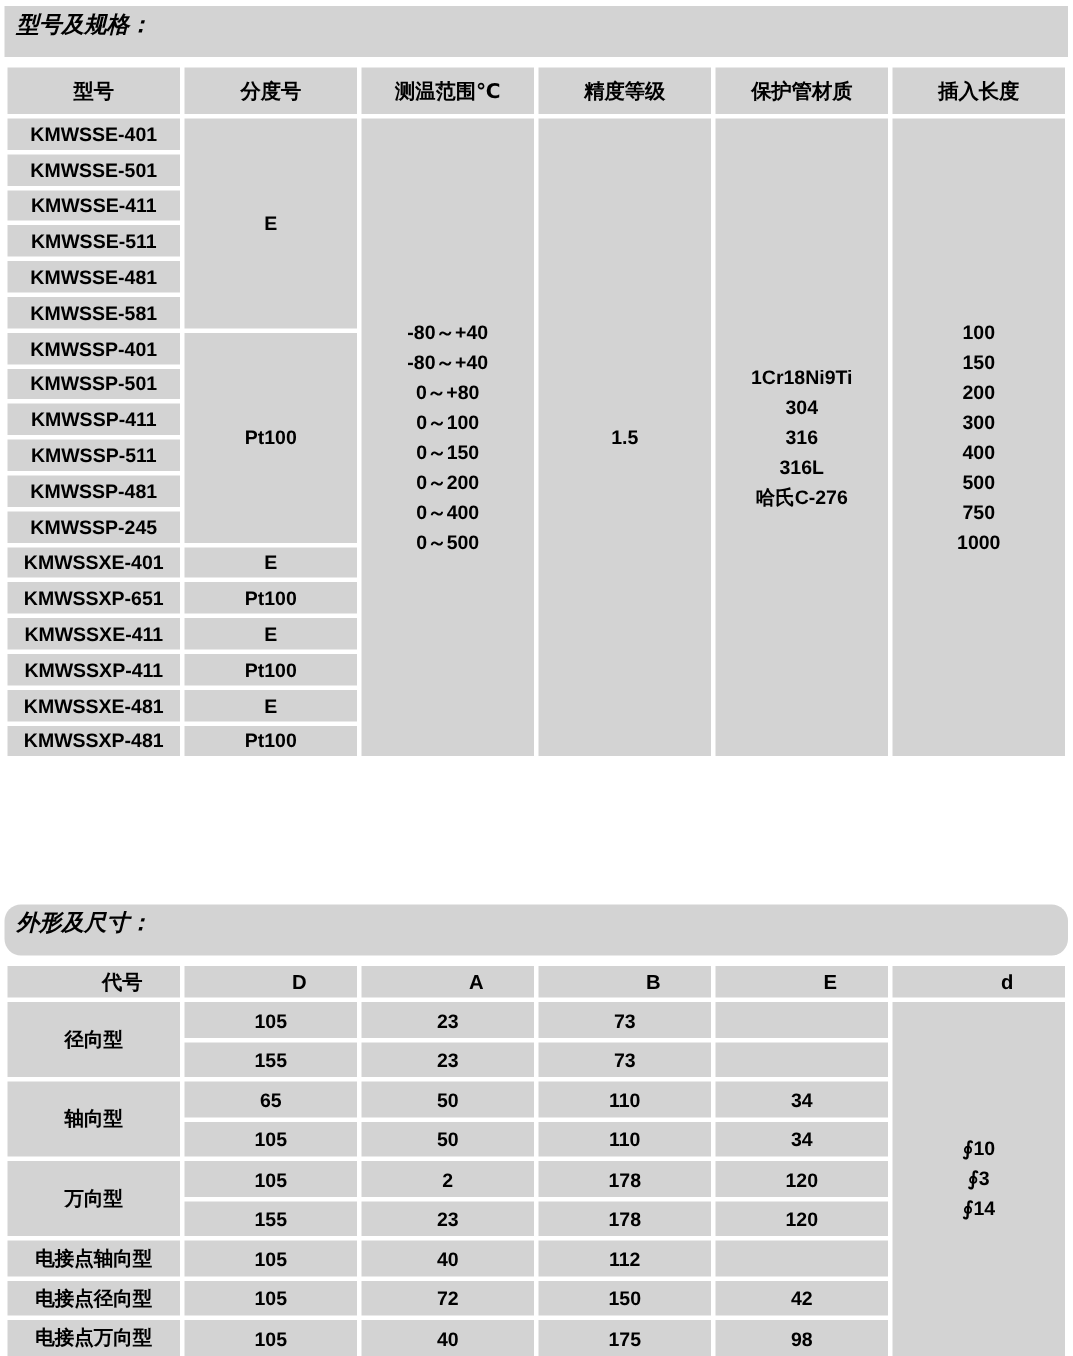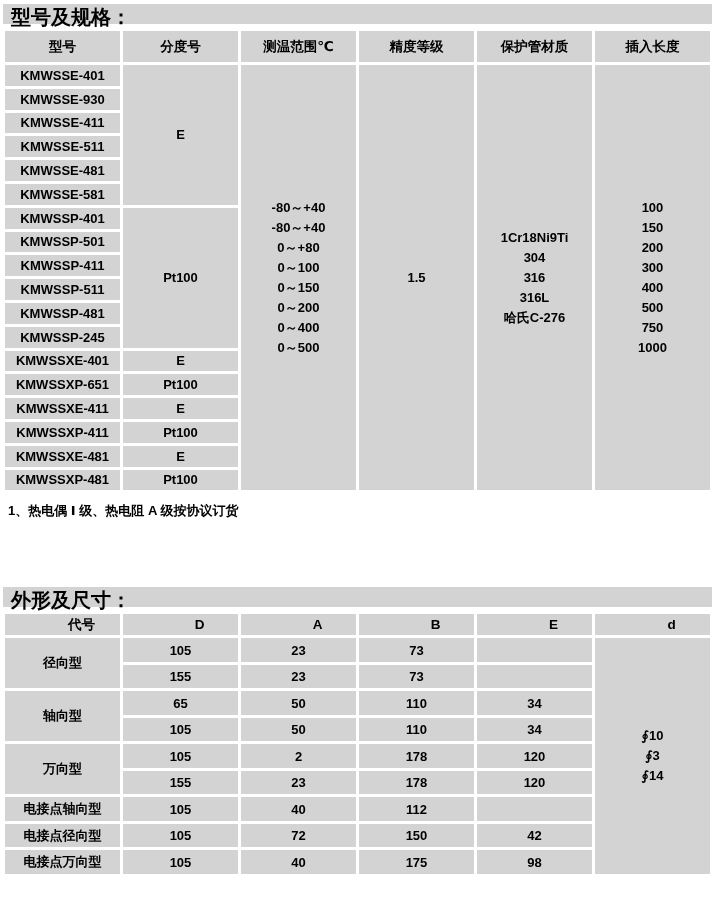--- a/index.html
+++ b/index.html
@@ -11,25 +11,26 @@
     color: #000000;
   }
   .page {
     width: 715px;
     height: 904px;
     position: relative;
     overflow: hidden;
   }
   .title-bar {
     margin: 4px 3px 4px 3px;
-    height: 20px;
+    height: 34px;
     line-height: 26px;
     background: #d3d3d3;
-    font-size: 20px;
+    font-size: 15px;
     padding-left: 8px;
+    font-style: italic;
   }
   table {
     border-collapse: separate;
     border-spacing: 3px;
     table-layout: fixed;
     width: 711px;
     margin: 0 2px;
   }
   col { width: 16.666%; }
   th, td {
@@ -49,21 +50,21 @@
     white-space: pre-line;
     line-height: 20px;
     font-size: 13px;
   }
   .notes {
     margin: 7px 0 0 8px;
     font-size: 13px;
     line-height: 21px;
   }
   .notes div { margin: 0; }
-  .sec2-title { margin-top: 66px; }
+  .sec2-title { margin-top: 96px; border-radius: 11px; }
 </style>
 </head>
 <body>
 
 <div class="page">
 
   <section>
     <div class="title-bar">型号及规格：</div>
 
     <table class="t1">
@@ -106,21 +107,21 @@
           <td rowspan="18" class="multiline">100
 150
 200
 300
 400
 500
 750
 1000</td>
         </tr>
         <tr>
-            <td>KMWSSE-930</td>
+            <td>KMWSSE-501</td>
           </tr>
         <tr>
             <td>KMWSSE-411</td>
           </tr>
         <tr>
             <td>KMWSSE-511</td>
           </tr>
         <tr>
             <td>KMWSSE-481</td>
           </tr>
@@ -167,21 +168,20 @@
           <td>E</td>
         </tr>
         <tr>
           <td>KMWSSXP-481</td>
           <td>Pt100</td>
         </tr>
       </tbody>
     </table>
 
     <div class="notes">
-      <div>1、热电偶 Ⅰ 级、热电阻 A 级按协议订货</div>
     </div>
   </section>
 
   <section>
     <div class="title-bar sec2-title">外形及尺寸：</div>
 
     <table class="t2">
       <colgroup>
           <col>
           <col>

